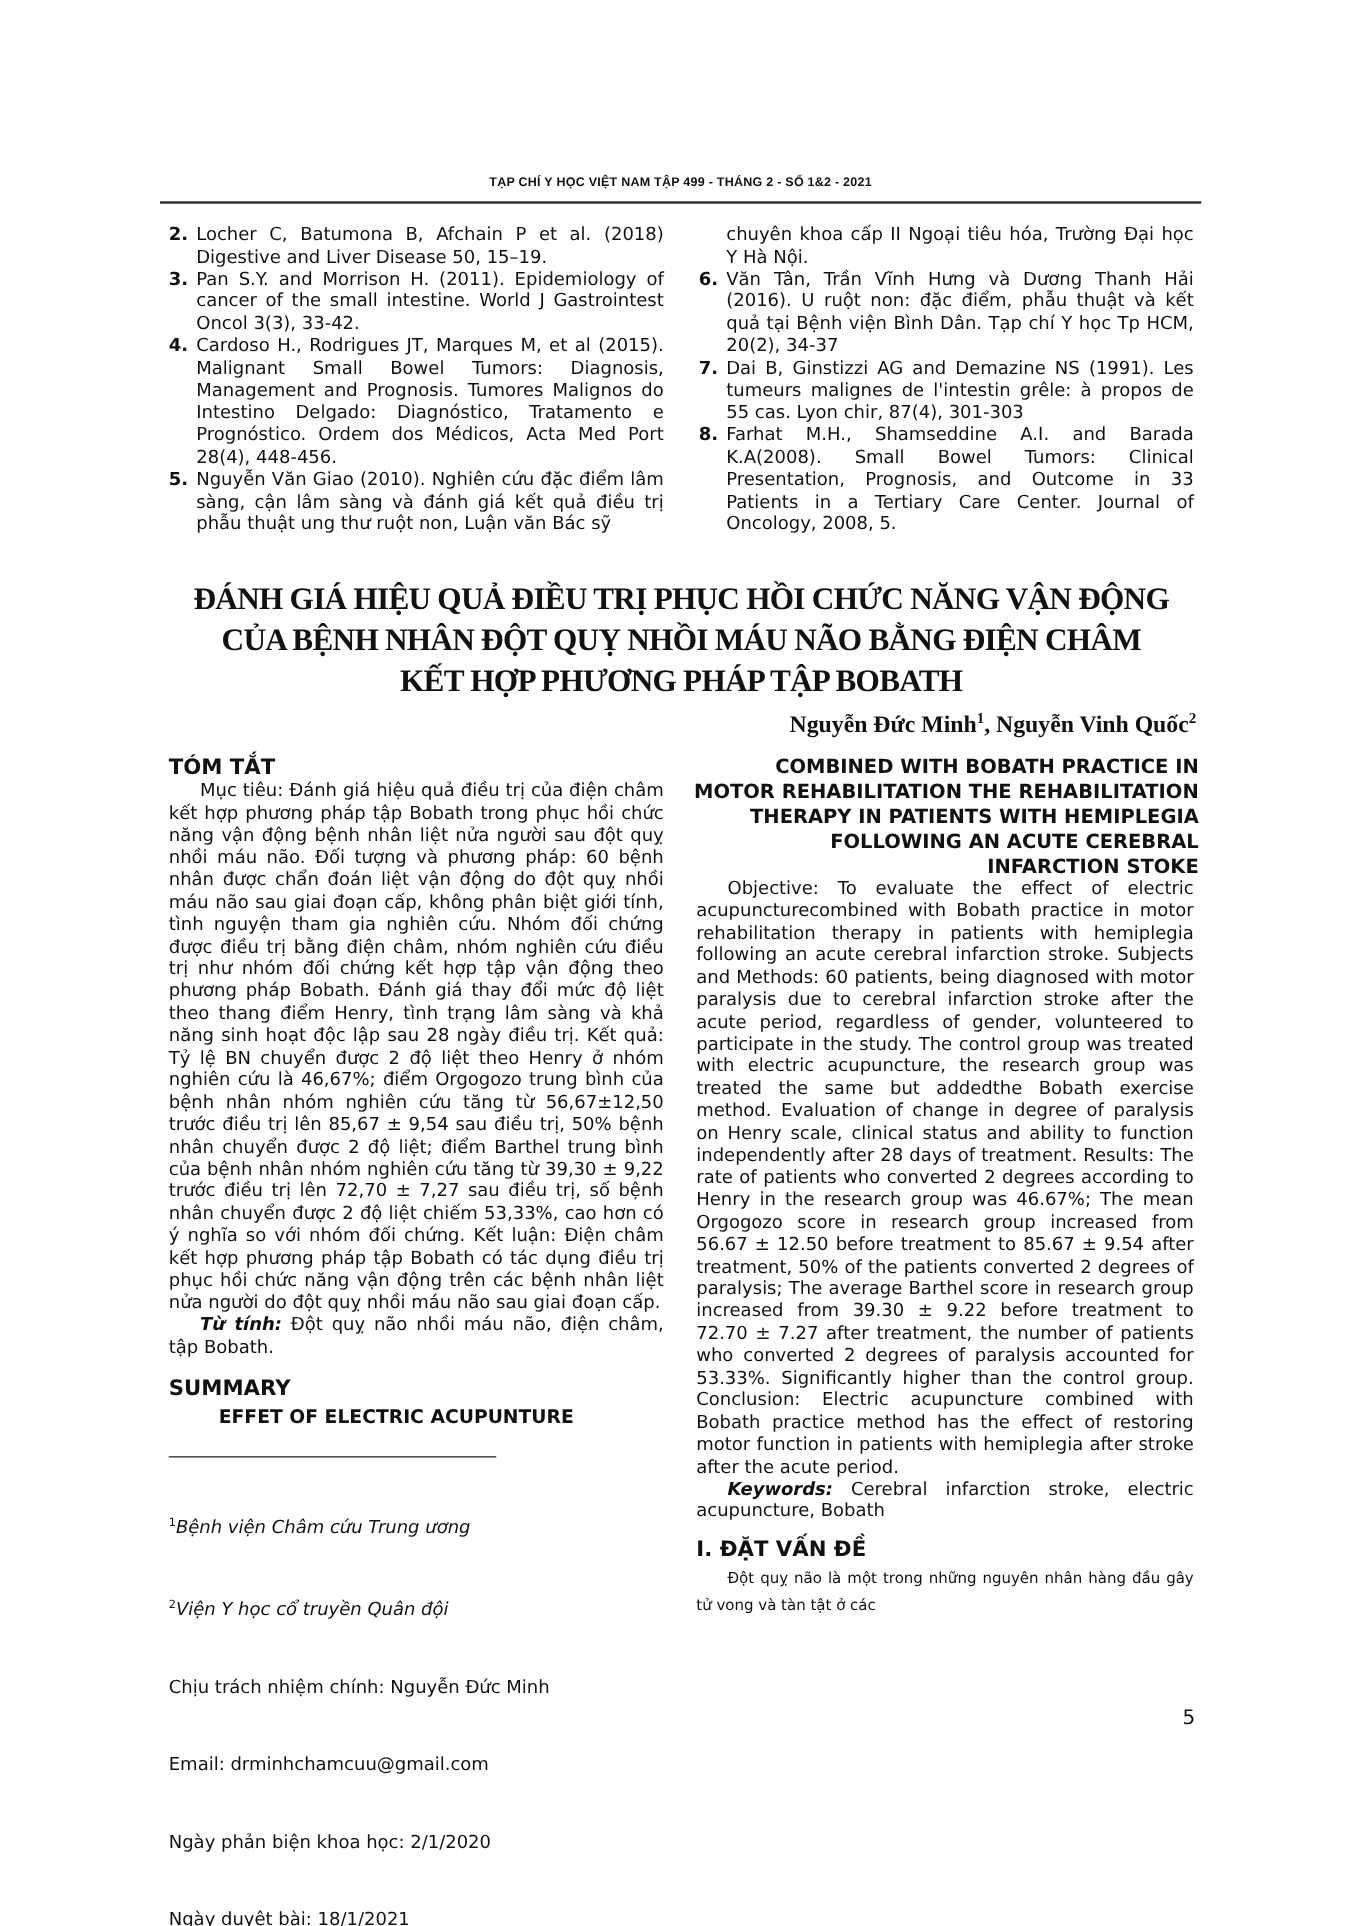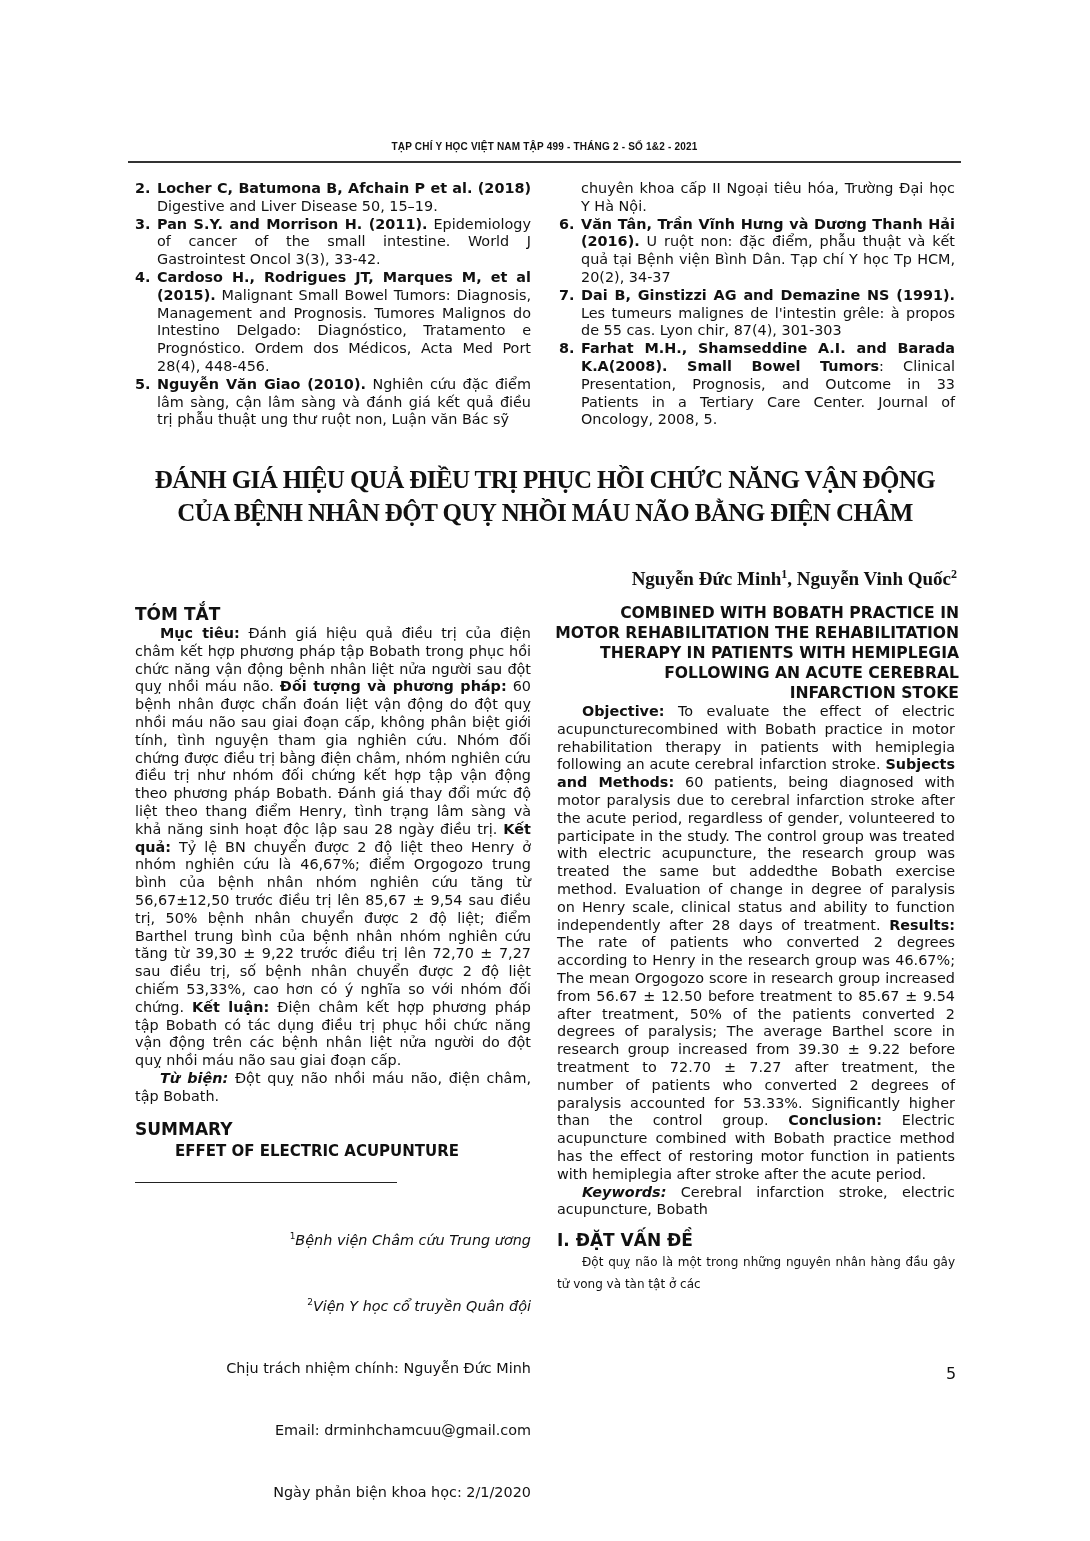--- a/index.html
+++ b/index.html
@@ -8,38 +8,38 @@
   #header { position: absolute; left: 128px; top: 141px; width: 833px; text-align: center;
     font-family: "Liberation Sans", sans-serif; font-weight: bold; font-size: 10px; letter-spacing: 0.2px; }
   #header-rule { position: absolute; left: 128px; top: 161px; width: 833px; height: 0; border-top: 2px solid #333; }
 
   .col { position: absolute; font-family: "DejaVu Sans", sans-serif; font-size: 14.4px; line-height: 17.8px; text-align: justify; }
   #refs-left { left: 135px; top: 180px; width: 396px; }
   #refs-right { left: 559px; top: 180px; width: 396px; }
   .ref { display: flex; }
   .ref-num { width: 22px; flex: none; font-weight: bold; }
   .ref-body { flex: 1; text-align: justify; }
-  .b { font-weight: bold; }
+  .b { font-weight: normal; }
   .bi { font-weight: bold; font-style: italic; }
 
   #title { position: absolute; left: 130px; top: 463px; width: 830px; text-align: center;
     font-family: "Liberation Serif", serif; font-weight: bold; font-size: 25px; line-height: 33px; letter-spacing: -0.6px; }
   #authors { position: absolute; right: 133px; top: 567px; font-family: "Liberation Serif", serif;
     font-weight: bold; font-size: 19px; margin-left: 20px; }
   #authors sup { font-size: 12px; }
 
   #left-col { left: 135px; top: 603px; width: 396px; }
   #right-col { left: 557px; top: 603px; width: 398px; }
   .sec-h { font-family: "DejaVu Sans", sans-serif; font-weight: bold; font-size: 17px; line-height: 22px; margin: 0; text-align: left; }
   p { margin: 0; }
   .indent { text-indent: 25px; }
   .en-title { font-weight: bold; font-size: 15.6px; line-height: 20px; text-align: right; margin: 0 -4px; }
   .sum-sub { font-weight: bold; font-size: 15px; margin-left: 40px; margin-top: 3px; }
   .fn-rule { width: 262px; border-top: 1.5px solid #222; margin-top: 22px; margin-bottom: 4px; }
-  .fn { font-size: 14.4px; line-height: 18px; text-align: right; margin-top: 44px; }
+  .fn { font-size: 14.4px; line-height: 18px; text-align: left; margin-top: 44px; }
   .fn i { font-style: italic; }
   .fn sup { font-size: 9px; }
   #page-num { position: absolute; left: 946px; top: 1364px; font-family: "DejaVu Sans", sans-serif; font-size: 16px; }
 </style>
 </head>
 <body>
 
 <div id="header">TẠP CHÍ Y HỌC VIỆT NAM TẬP 499 - THÁNG 2 - SỐ 1&amp;2 - 2021</div>
 <div id="header-rule"></div>
 
@@ -77,29 +77,30 @@
   </div>
   <div class="ref">
     <span class="ref-num">8.</span>
     <span class="ref-body"><span class="b">Farhat M.H., Shamseddine A.I. and Barada K.A(2008). Small Bowel Tumors</span><span>: Clinical Presentation, Prognosis, and Outcome in 33 Patients in a Tertiary Care Center. Journal of Oncology, 2008, 5.</span></span>
   </div>
 </div>
 
 <div id="title">
   <div>ĐÁNH GIÁ HIỆU QUẢ ĐIỀU TRỊ PHỤC HỒI CHỨC NĂNG VẬN ĐỘNG</div>
   <div>CỦA BỆNH NHÂN ĐỘT QUỴ NHỒI MÁU NÃO BẰNG ĐIỆN CHÂM</div>
+  <div>KẾT HỢP  PHƯƠNG PHÁP TẬP BOBATH</div>
 </div>
 <div id="authors">
   <span>Nguyễn Đức Minh</span><sup>1</sup><span>, </span><span>Nguyễn Vinh Quốc</span><sup>2</sup>
 </div>
 
 <div id="left-col" class="col">
   <h2 class="sec-h">TÓM TẮT</h2>
   <p class="indent"><span class="b">Mục tiêu:</span><span> Đánh giá hiệu quả điều trị của điện châm kết hợp phương pháp tập Bobath trong phục hồi chức năng vận động bệnh nhân liệt nửa người sau đột quỵ nhồi máu não. </span><span class="b">Đối tượng và phương pháp:</span><span> 60 bệnh nhân được chẩn đoán liệt vận động do đột quỵ nhồi máu não sau giai đoạn cấp, không phân biệt giới tính, tình nguyện tham gia nghiên cứu. Nhóm đối chứng được điều trị bằng điện châm, nhóm nghiên cứu điều trị như nhóm đối chứng kết hợp tập vận động theo phương pháp Bobath. Đánh giá thay đổi mức độ liệt theo thang điểm Henry, tình trạng lâm sàng và khả  năng sinh hoạt độc lập sau 28 ngày điều trị. </span><span class="b">Kết quả:</span><span> Tỷ lệ BN chuyển được 2 độ liệt theo Henry ở nhóm nghiên cứu là 46,67%; điểm Orgogozo trung bình của bệnh nhân nhóm nghiên cứu tăng từ 56,67±12,50 trước điều trị lên 85,67 ± 9,54 sau điều trị, 50% bệnh nhân chuyển được 2 độ liệt;  điểm Barthel trung bình của bệnh nhân nhóm nghiên cứu tăng từ 39,30 ± 9,22 trước điều trị lên 72,70 ± 7,27 sau điều trị, số bệnh nhân chuyển được 2 độ liệt chiếm 53,33%, cao hơn có ý nghĩa so với nhóm đối chứng. </span><span class="b">Kết luận:</span><span> Điện châm kết hợp phương pháp tập Bobath có tác dụng điều trị phục hồi chức năng vận động trên các bệnh nhân liệt nửa người do đột quỵ nhồi máu não sau giai đoạn cấp.</span></p>
-  <p class="indent"><span class="bi">Từ biện:</span><span> Đột quỵ não nhồi máu não, điện châm, tập Bobath.</span></p>
+  <p class="indent"><span class="bi">Từ tính:</span><span> Đột quỵ não nhồi máu não, điện châm, tập Bobath.</span></p>
 
   <h2 class="sec-h" style="margin-top:12px;">SUMMARY</h2>
   <div class="sum-sub">EFFET OF ELECTRIC ACUPUNTURE</div>
 
   <div class="fn-rule"></div>
   <div class="fn"><sup>1</sup><i>Bệnh viện Châm cứu Trung ương</i></div>
   <div class="fn"><sup>2</sup><i>Viện Y học cổ truyền Quân đội</i></div>
   <div class="fn">Chịu trách nhiệm chính: Nguyễn Đức Minh</div>
   <div class="fn">Email: drminhchamcuu@gmail.com</div>
   <div class="fn">Ngày phản biện khoa học: 2/1/2020</div>

